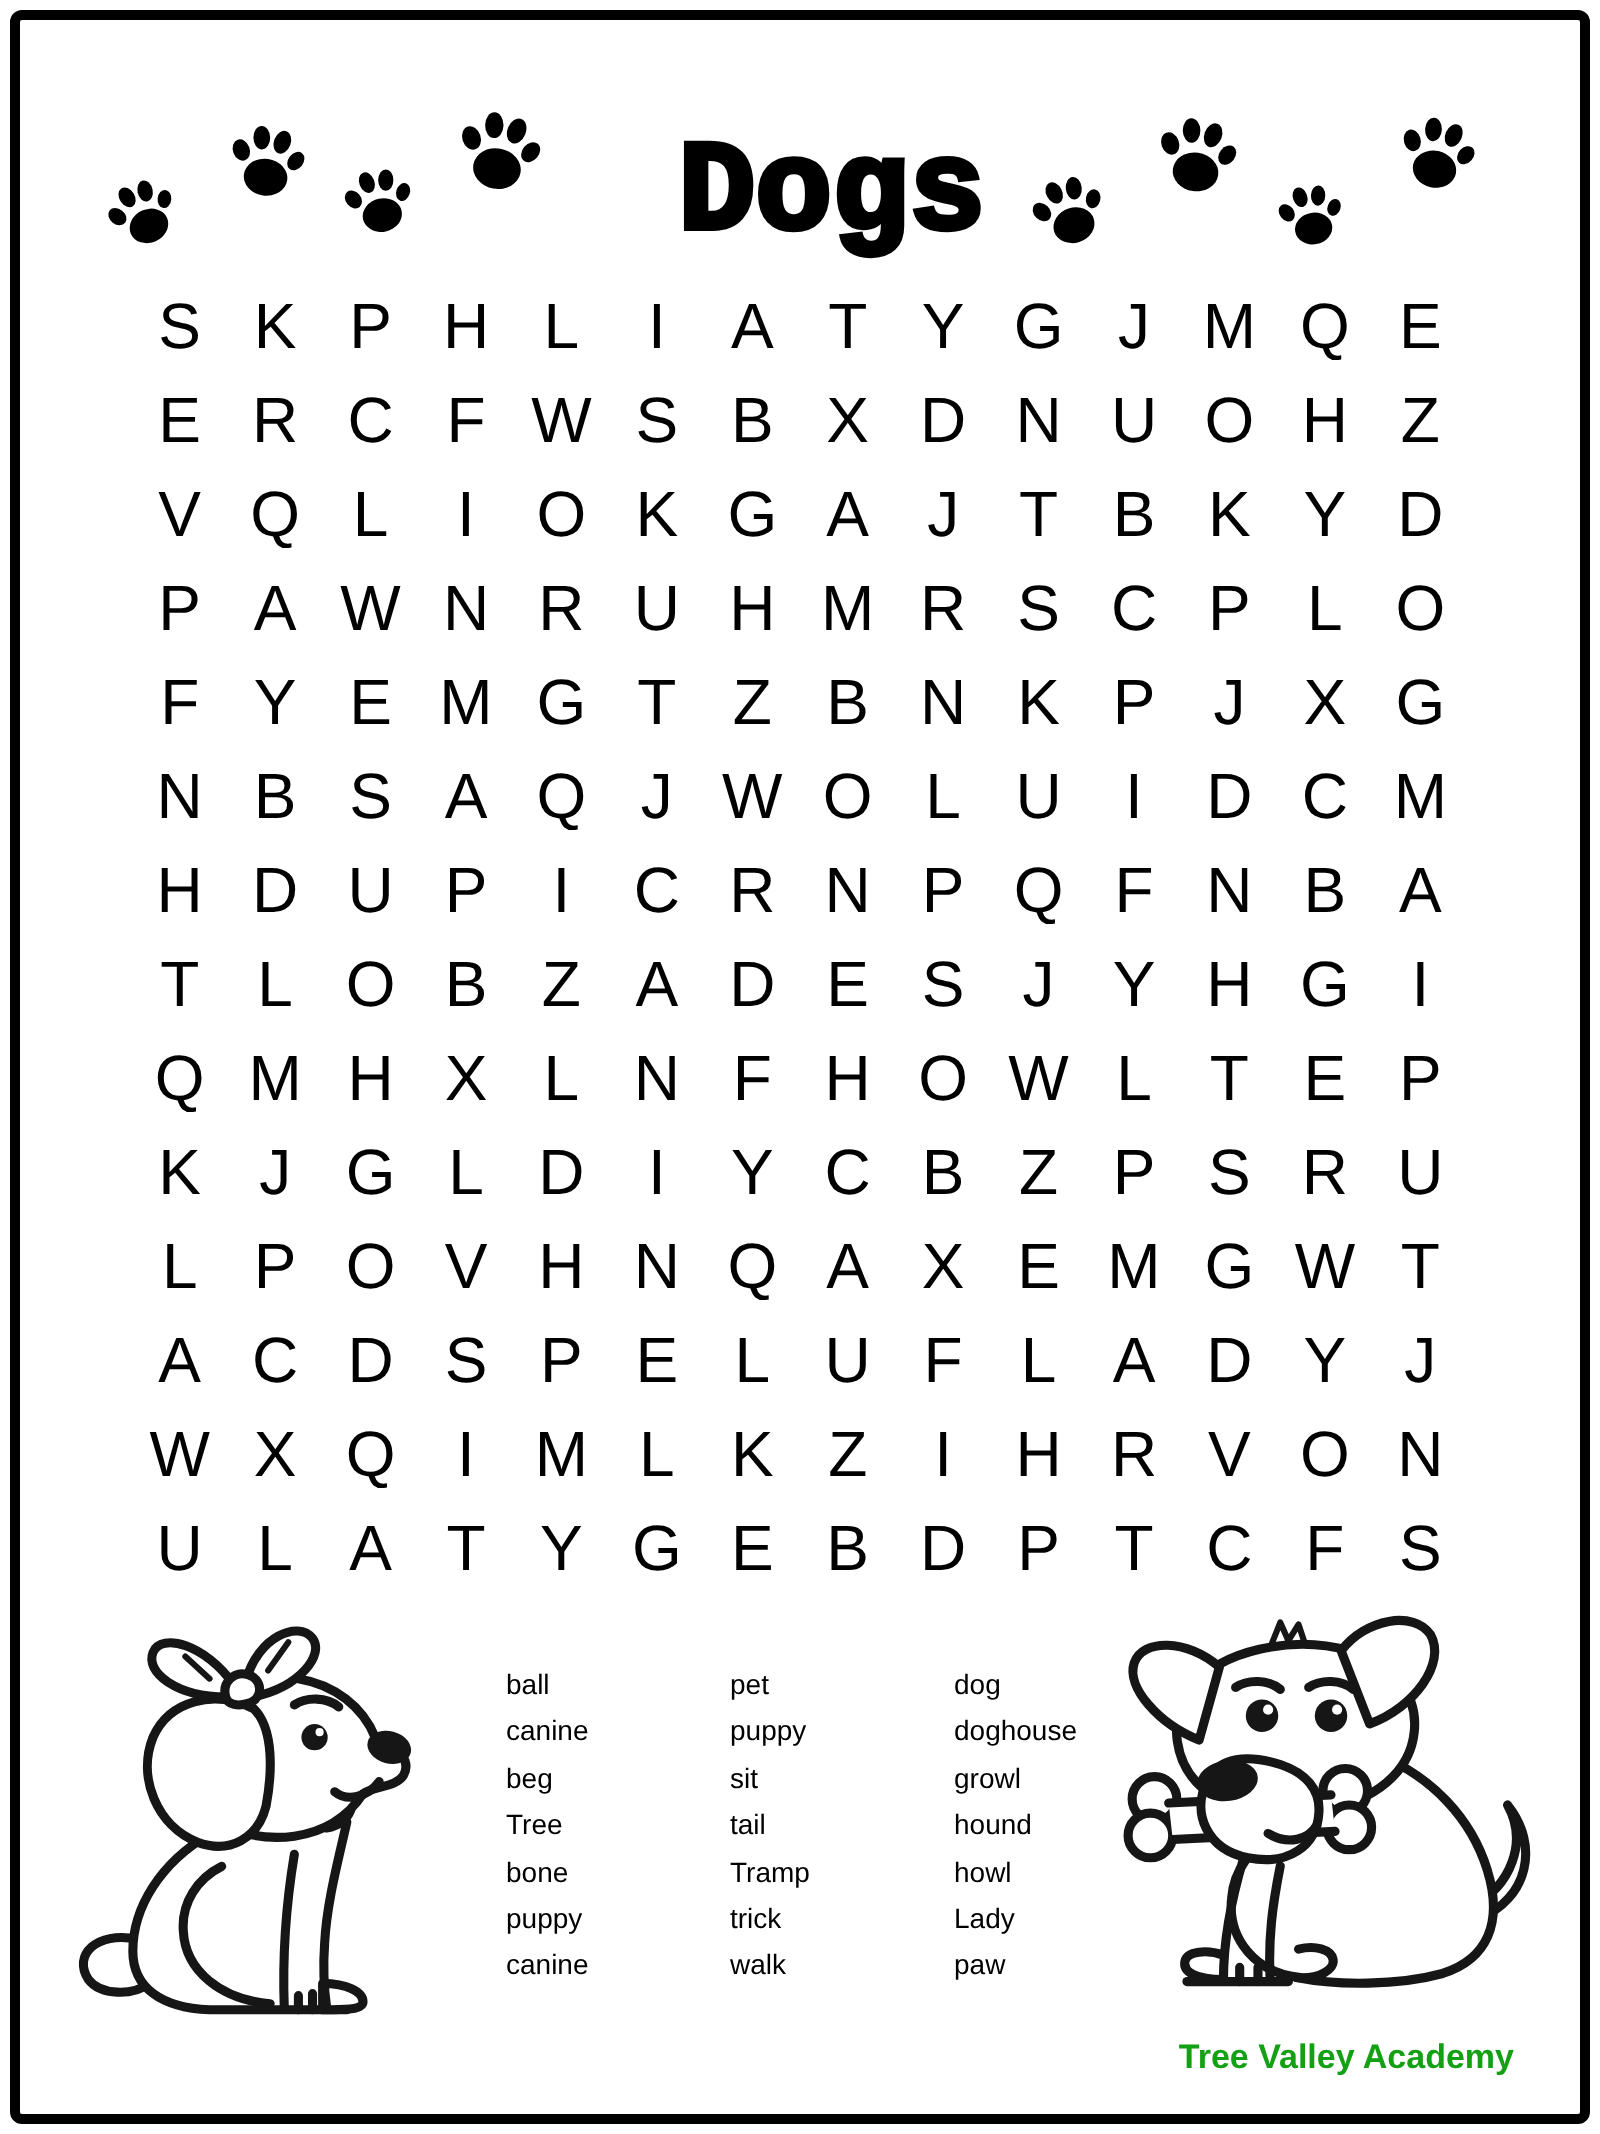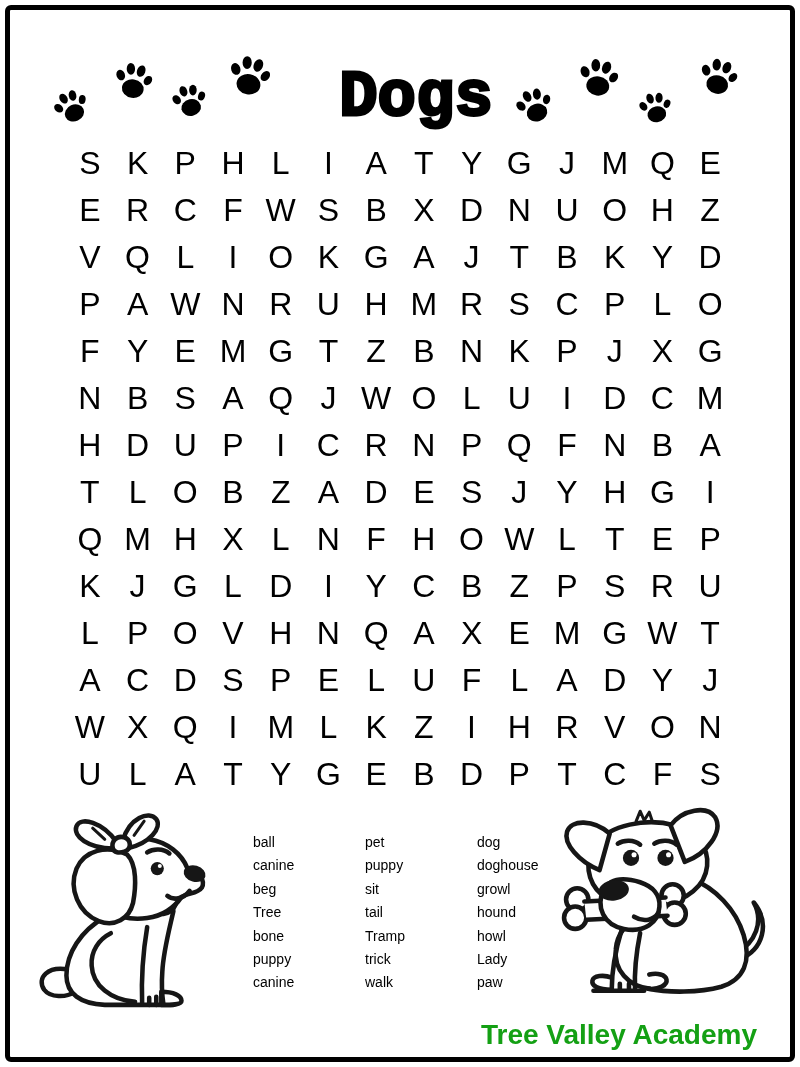--- a/index.html
+++ b/index.html
@@ -35,21 +35,21 @@
   .wcol{width:112px;}
   .wcol:last-child{width:92px;}
   .word{font-size:14px;line-height:23.4px;color:#000;}
 
   
   .dog{position:absolute;}
   .dog-left{left:22px;top:810px;width:212px;height:202px;}
   .dog-right{left:550px;top:797px;width:230px;height:208px;}
 
   
-  .brand{position:absolute;top:1019px;right:43px;font-size:28px;font-weight:bold;}
+  .brand{position:absolute;top:1019px;right:43px;font-size:17px;font-weight:bold;}
 
   .hidden-defs{position:absolute;width:0;height:0;overflow:hidden;}
 </style>
 </head>
 <body>
 
 <div class="sheet">
 
   <div class="frame"></div>
 

